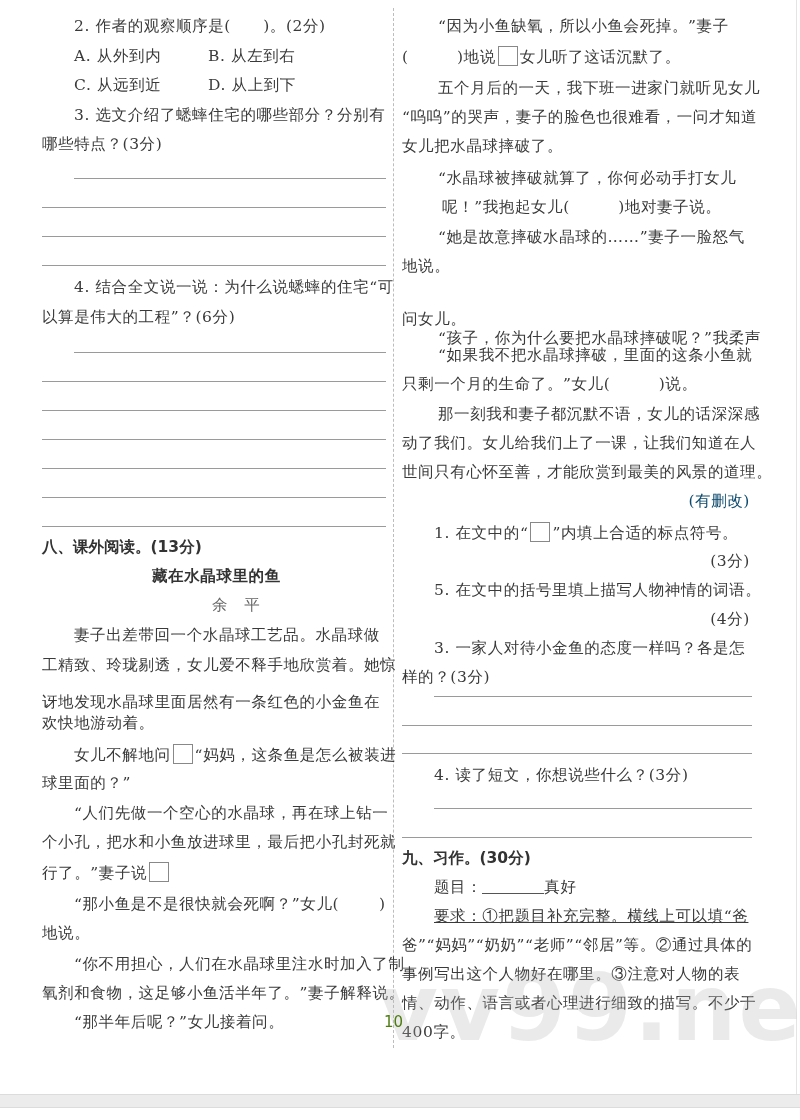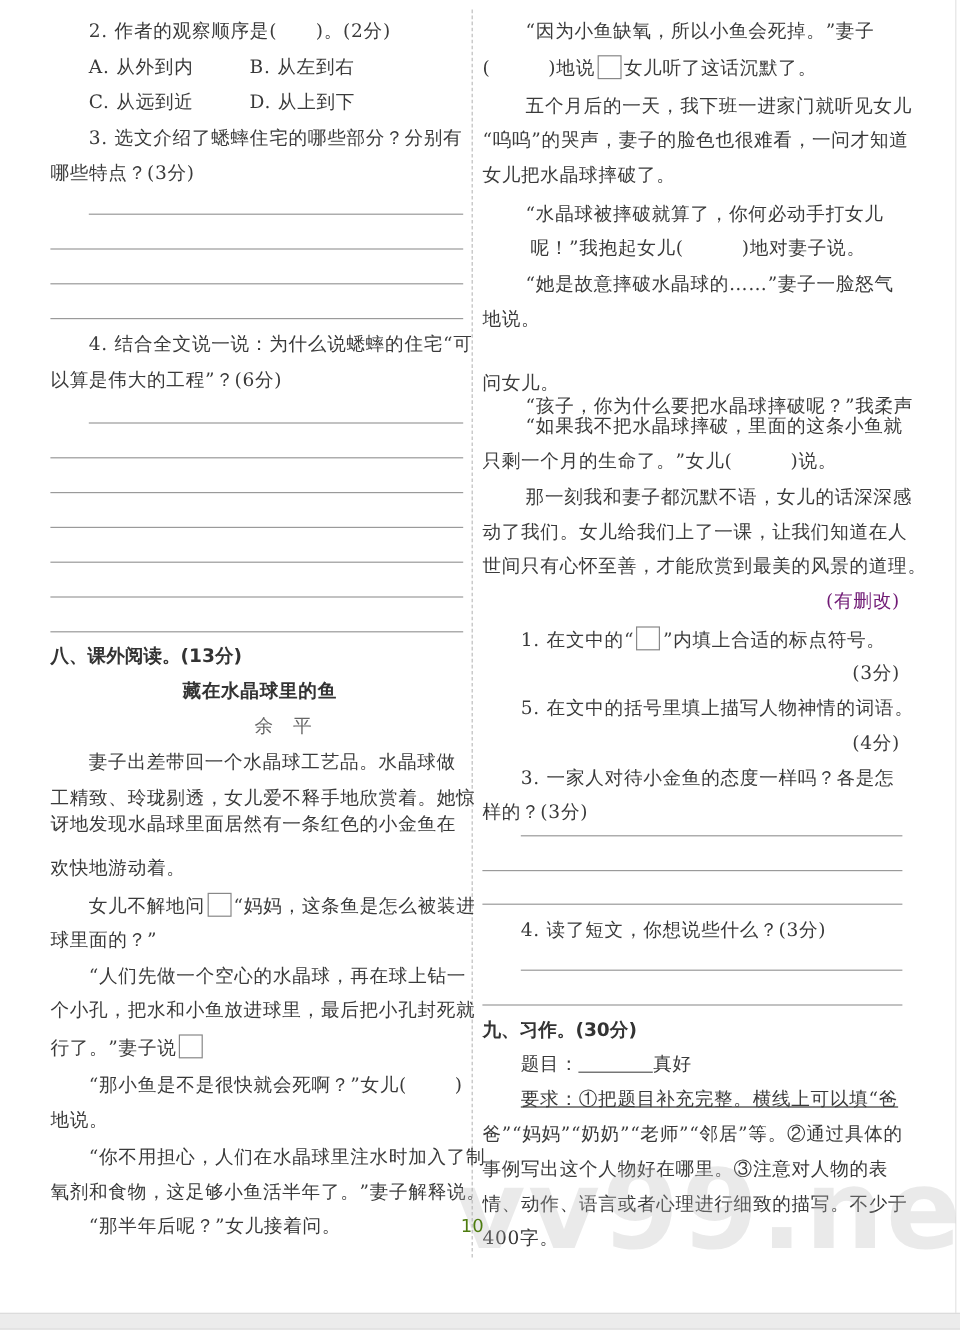--- a/index.html
+++ b/index.html
@@ -52,21 +52,21 @@
     <div class="rule" style="left:0;top:468px;width:344px;"></div>
     <div class="rule" style="left:0;top:497px;width:344px;"></div>
     <div class="rule" style="left:0;top:526px;width:344px;"></div>
 
     <div class="ln hd" style="left:0;top:537px;">八、课外阅读。(13分)</div>
     <div class="ln title" style="left:110px;top:566px;">藏在水晶球里的鱼</div>
     <div class="ln" style="left:150px;top:595px;color:#666;margin-left:20px;">余　平</div>
 
     <div class="ln" style="left:32px;top:625px;">妻子出差带回一个水晶球工艺品。水晶球做</div>
     <div class="ln" style="left:0;top:655px;">工精致、玲珑剔透，女儿爱不释手地欣赏着。她惊</div>
-    <div class="ln" style="left:0;top:677px;">讶地发现水晶球里面居然有一条红色的小金鱼在</div>
+    <div class="ln" style="left:0;top:692px;">讶地发现水晶球里面居然有一条红色的小金鱼在</div>
     <div class="ln" style="left:0;top:713px;">欢快地游动着。</div>
 
     <div class="ln" style="left:32px;top:744px;">
       <span>女儿不解地问</span><span class="box"></span><span>“妈妈，这条鱼是怎么被装进</span>
     </div>
     <div class="ln" style="left:0;top:773px;">球里面的？”</div>
     <div class="ln" style="left:32px;top:803px;">“人们先做一个空心的水晶球，再在球上钻一</div>
     <div class="ln" style="left:0;top:832px;">个小孔，把水和小鱼放进球里，最后把小孔封死就</div>
     <div class="ln" style="left:0;top:862px;">
       <span>行了。”妻子说</span><span class="box"></span>
@@ -92,21 +92,21 @@
     <div class="ln" style="left:0;top:197px;padding-left:40px;">呢！”我抱起女儿(　　　)地对妻子说。</div>
     <div class="ln" style="left:36px;top:227px;">“她是故意摔破水晶球的……”妻子一脸怒气</div>
     <div class="ln" style="left:0;top:256px;">地说。</div>
     <div class="ln" style="left:36px;top:296px;margin-top:32px;">“孩子，你为什么要把水晶球摔破呢？”我柔声</div>
     <div class="ln" style="left:0;top:309px;">问女儿。</div>
     <div class="ln" style="left:36px;top:345px;">“如果我不把水晶球摔破，里面的这条小鱼就</div>
     <div class="ln" style="left:0;top:374px;">只剩一个月的生命了。”女儿(　　　)说。</div>
     <div class="ln" style="left:36px;top:404px;">那一刻我和妻子都沉默不语，女儿的话深深感</div>
     <div class="ln" style="left:0;top:433px;">动了我们。女儿给我们上了一课，让我们知道在人</div>
     <div class="ln" style="left:0;top:462px;">世间只有心怀至善，才能欣赏到最美的风景的道理。</div>
-    <div class="ln score-r" style="top:491px;color:#701a75;">(有删改)</div>
+    <div class="ln score-r" style="top:491px;color:#0c4a6e;">(有删改)</div>
 
     <div class="ln" style="left:32px;top:522px;">
       <span>1. 在文中的“</span><span class="box"></span><span>”内填上合适的标点符号。</span>
     </div>
     <div class="ln score-r" style="top:551px;">(3分)</div>
     <div class="ln" style="left:32px;top:580px;">5. 在文中的括号里填上描写人物神情的词语。</div>
     <div class="ln score-r" style="top:609px;">(4分)</div>
     <div class="ln" style="left:32px;top:638px;">3. 一家人对待小金鱼的态度一样吗？各是怎</div>
     <div class="ln" style="left:0;top:667px;">样的？(3分)</div>
 

